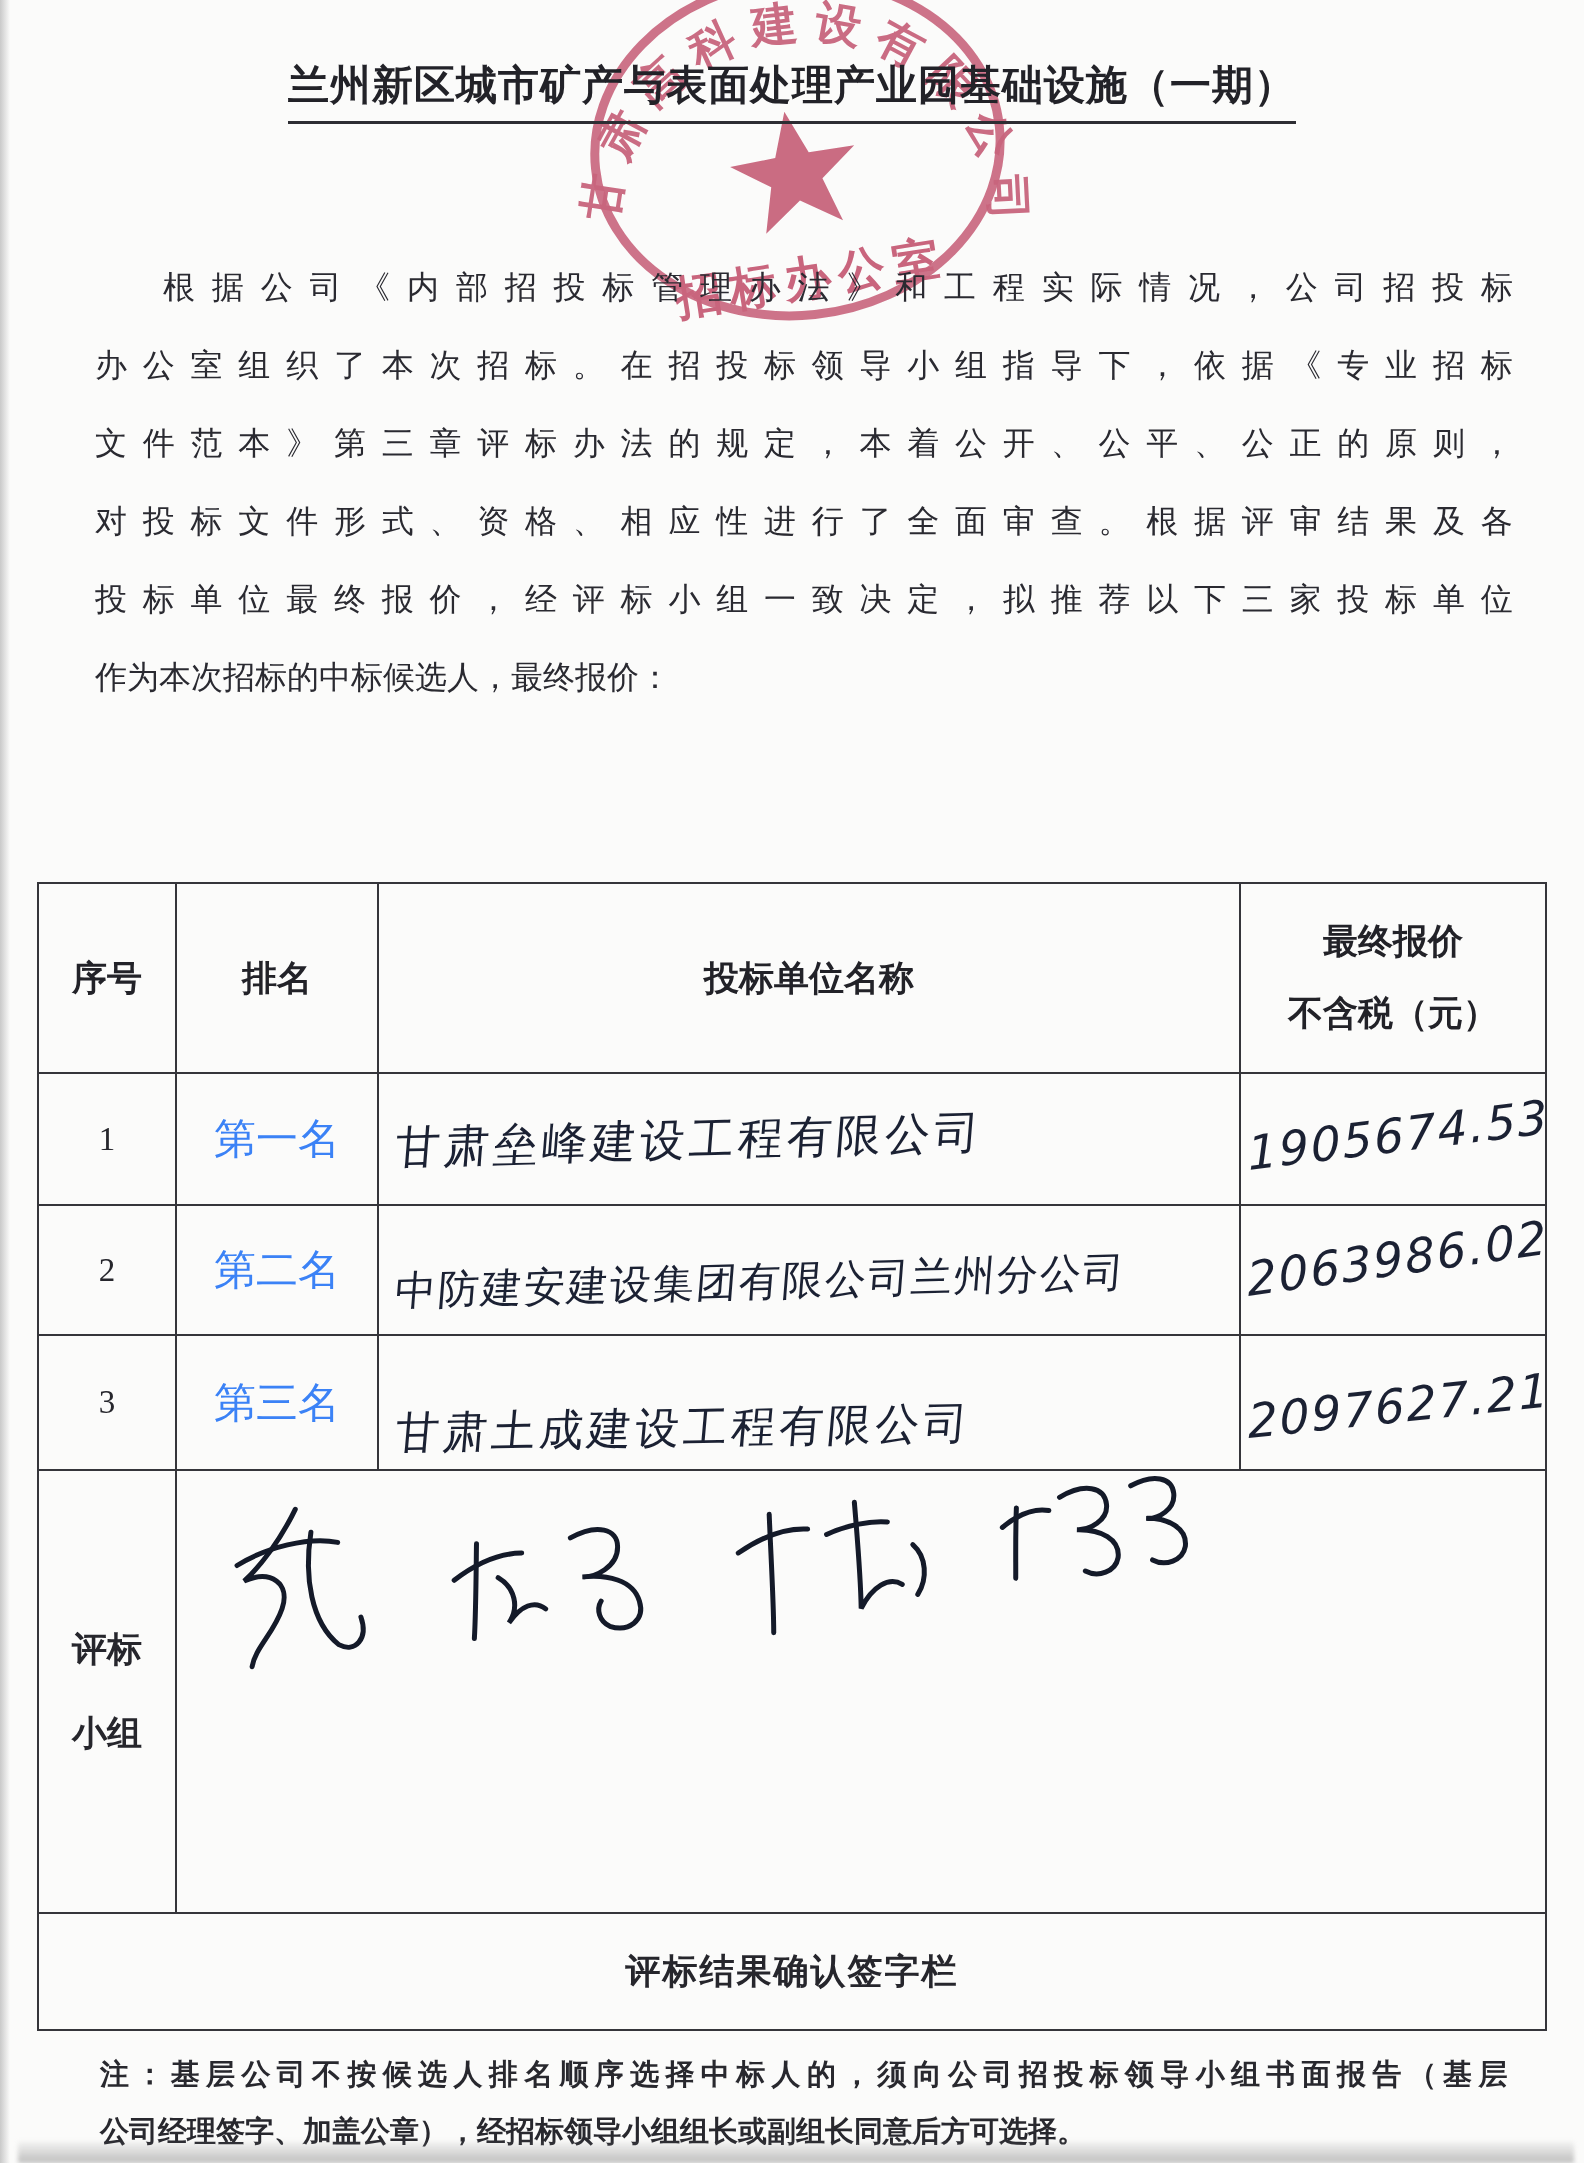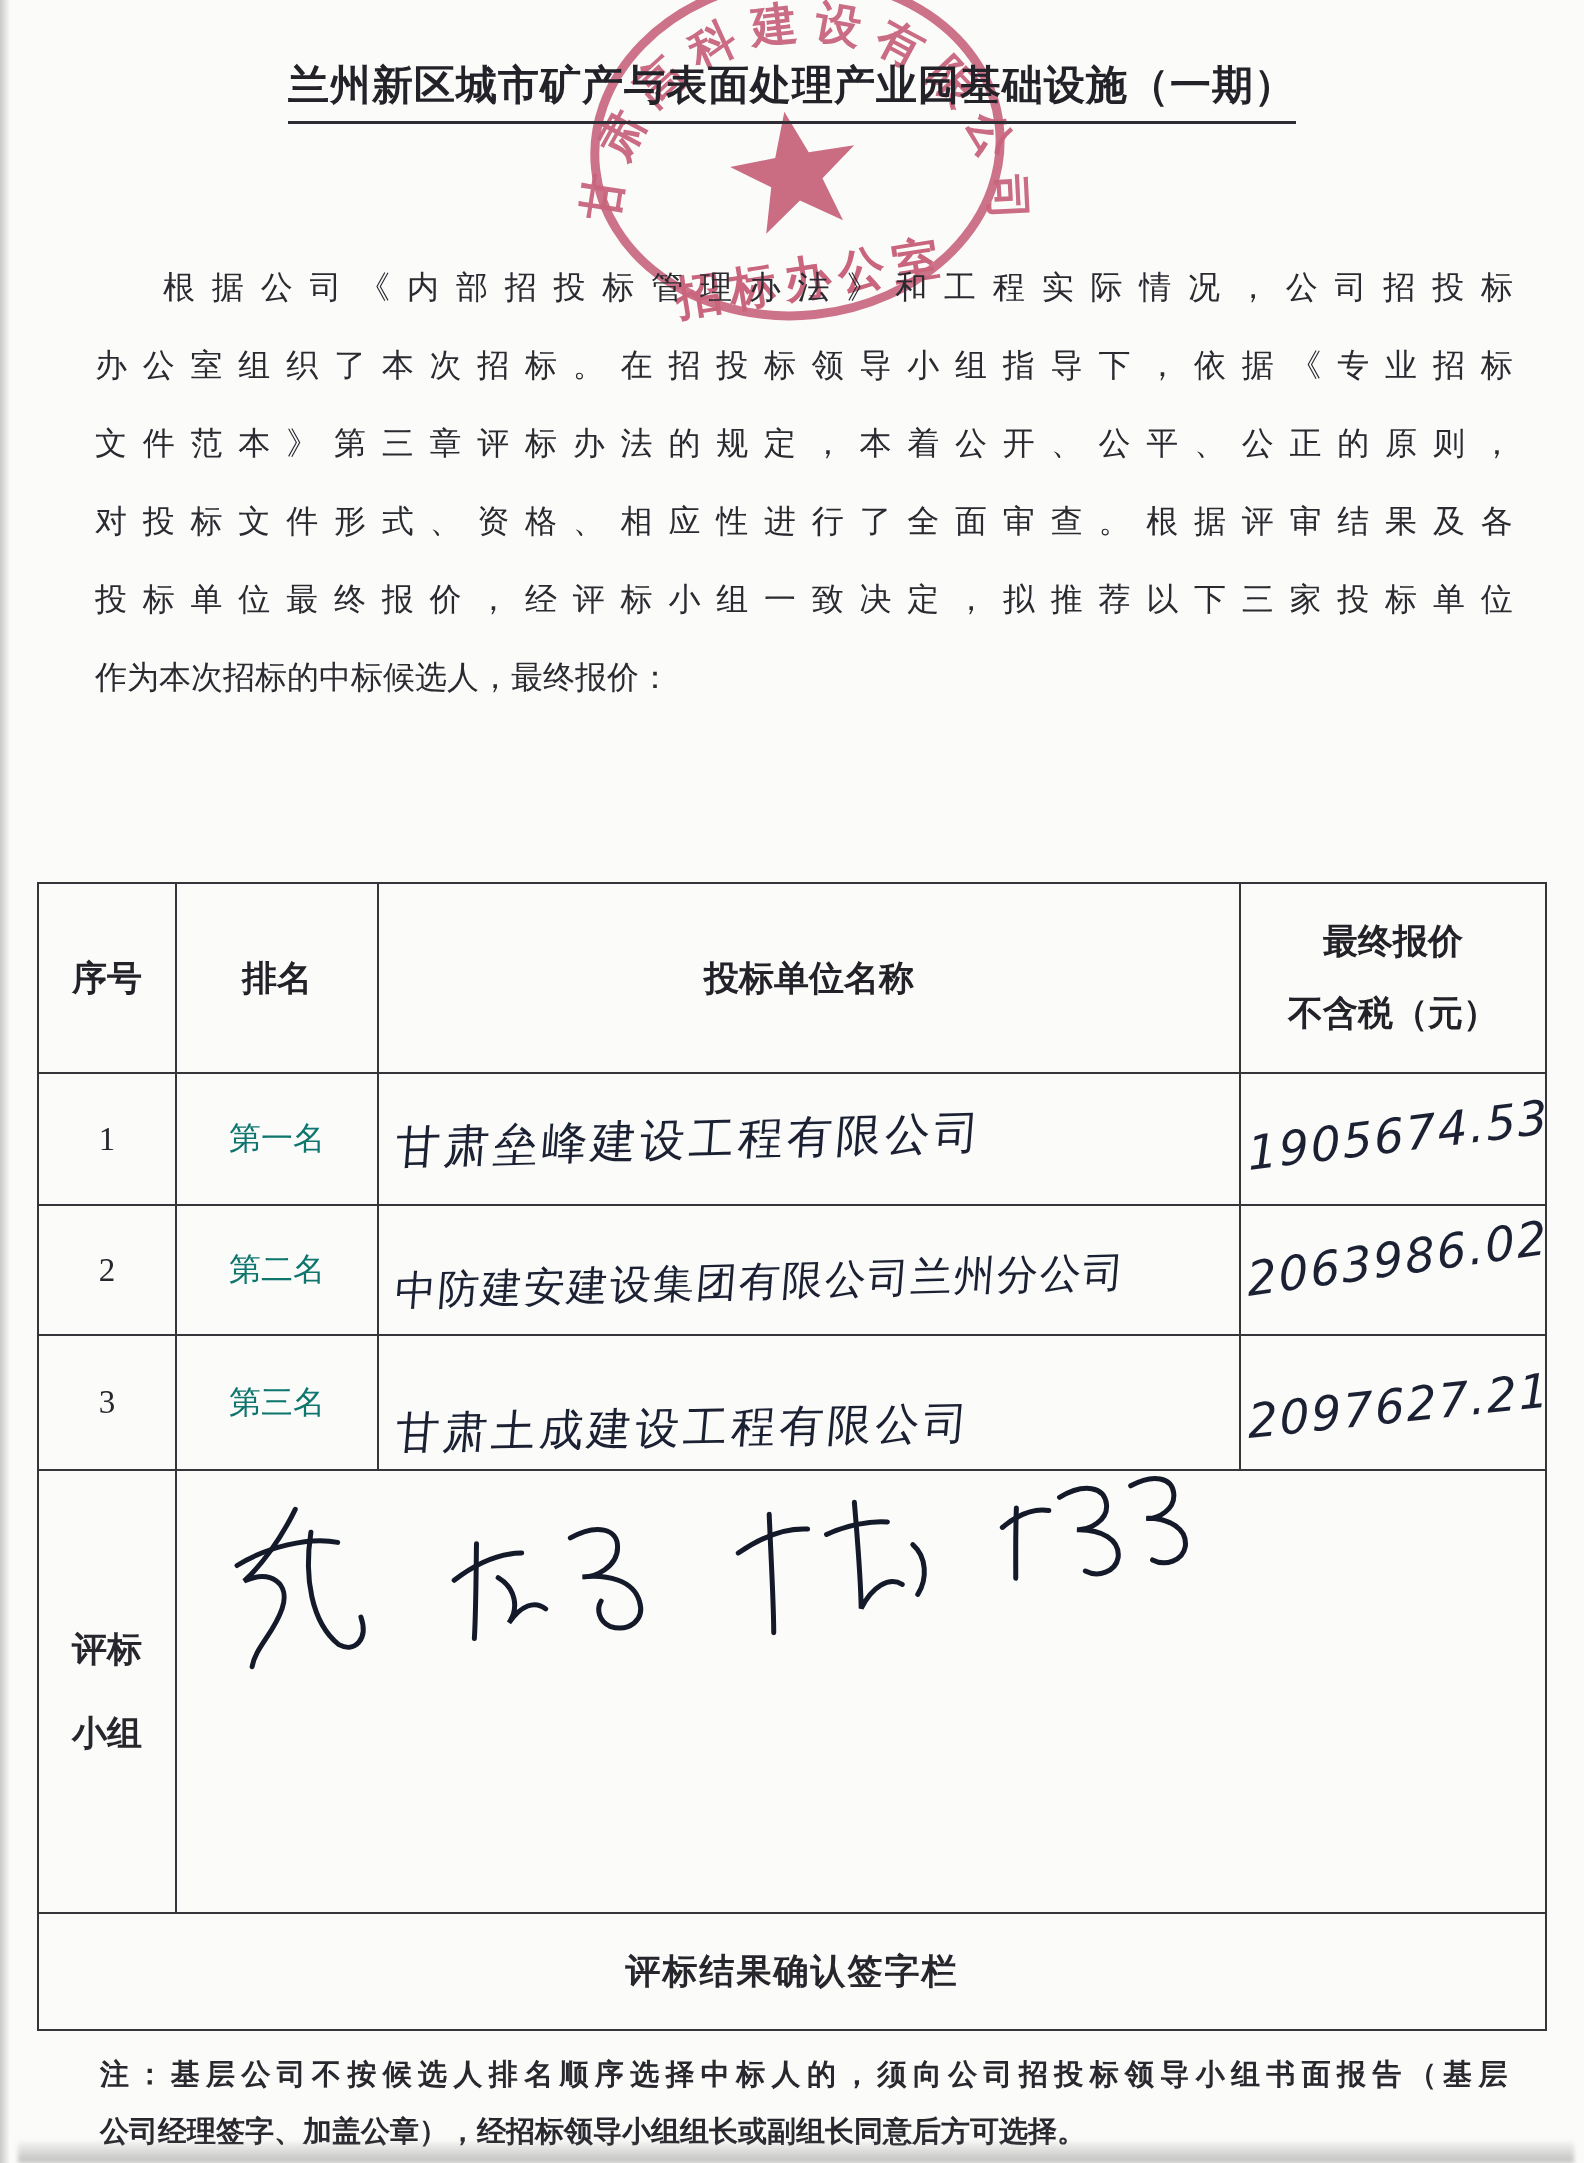--- a/index.html
+++ b/index.html
@@ -29,21 +29,21 @@
   .body-line{font-size:32px;line-height:78px;height:78px;color:#2a2a31;white-space:nowrap;}
   .body-line.indent{padding-left:68px;}
   .justified{display:flex;justify-content:space-between;white-space:normal;}
 
   
   table.main{position:absolute;left:37px;top:882px;border-collapse:collapse;table-layout:fixed;padding-left:17px;}
   table.main td{border:2.5px solid #35353a;padding:0;position:relative;vertical-align:middle;
     text-align:center;overflow:visible;background:transparent;}
   .th-text{font-size:35px;font-weight:bold;color:#222228;}
   .price-head{line-height:72px;text-align:center;}
-  .rank-text{font-size:32px;color:#0f766e;}
+  .rank-text{font-size:42px;color:#3b82f6;}
   .num-text{font-size:33px;color:#26262c;}
   .confirm-text{font-size:35px;font-weight:bold;letter-spacing:2px;}
   .group-label{font-size:35px;font-weight:bold;line-height:84px;}
 
   
   .hand{display:inline-block;font-family:"DejaVu Sans",sans-serif;color:#1b2133;
     transform-origin:left bottom;}
   .hand-name{position:absolute;left:14px;white-space:nowrap;letter-spacing:4px;}
   .hand-price{position:absolute;left:8px;white-space:nowrap;font-style:italic;letter-spacing:2px;}
   .sig-svg{position:absolute;pointer-events:none;}

